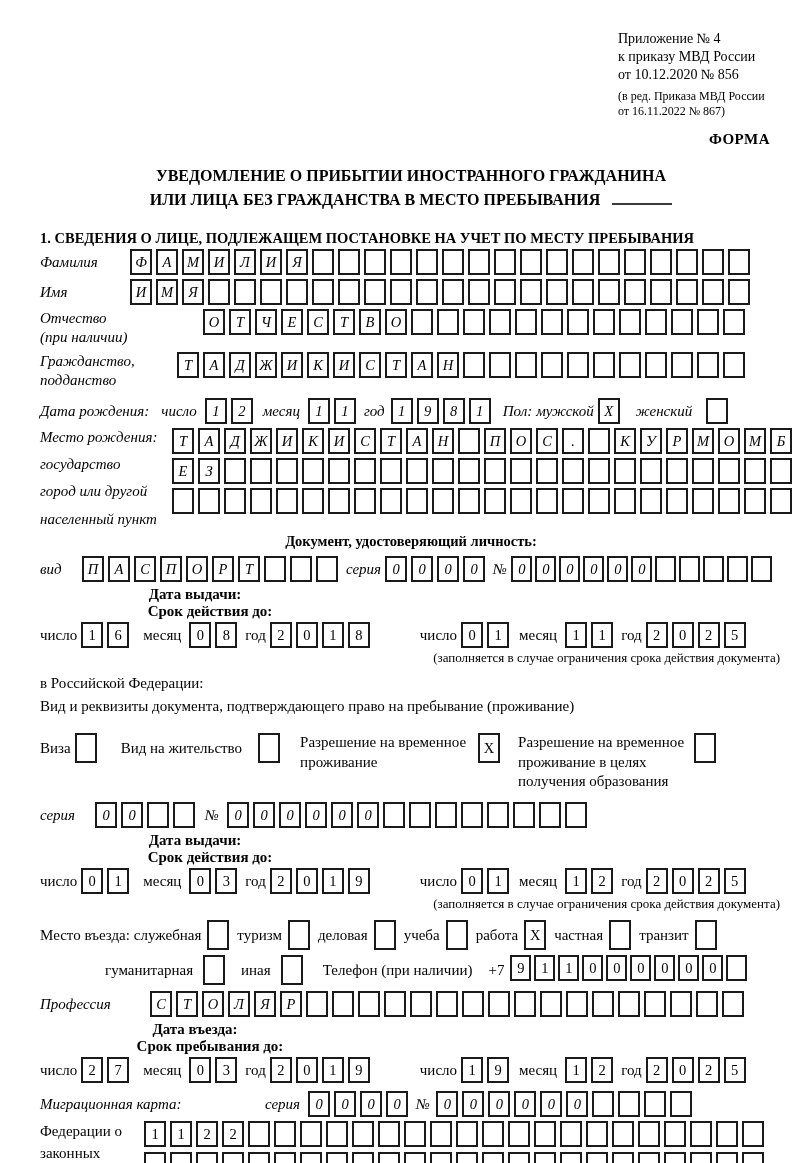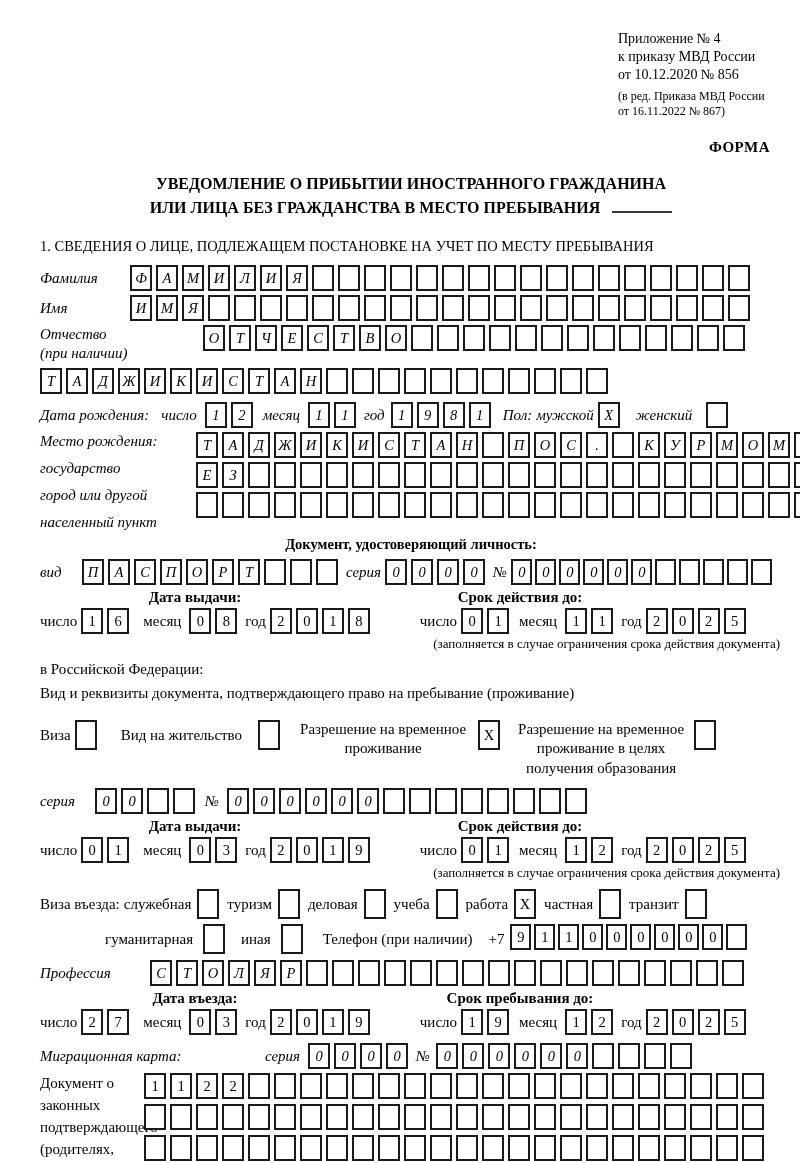--- a/index.html
+++ b/index.html
@@ -5,26 +5,26 @@
   * { margin:0; padding:0; box-sizing:border-box; }
   html,body { background:#fff; }
   body {
     width:800px; height:1163px; overflow:hidden; position:relative;
     color:#000; font-family:"Liberation Serif", serif; font-size:15px;
   }
   .page { padding:30px 18px 10px 40px; }
 
   .appendix { margin-left:578px; font-size:14px; line-height:1.3; }
   .appendix-note { margin-top:4px; font-size:12px; line-height:1.28; }
-  .forma { text-align:right; font-weight:bold; font-size:15px; margin-top:20px; padding-right:12px; letter-spacing:.5px; }
+  .forma { text-align:right; font-weight:bold; font-size:15px; margin-top:12px; padding-right:12px; letter-spacing:.5px; }
 
   .title { text-align:center; font-weight:bold; font-size:16px; line-height:1.5; margin-top:16px; }
   .blank-line { display:inline-block; width:60px; border-bottom:2px solid #3a3a3a; height:.9em; margin-left:12px; }
 
-  .sec1 { font-weight:normal; font-size:14.5px; margin-top:18px; margin-bottom:10px; }
+  .sec1 { font-weight:bold; font-size:14.5px; margin-top:18px; margin-bottom:2px; }
 
   .frow { display:flex; align-items:flex-start; margin-bottom:4px;font-style:italic; }
   .lbl { line-height:26px; white-space:nowrap; }
   .lbl2 { line-height:1.28; }
   .cells { white-space:nowrap; display:inline-block; }
   .cell {
     display:inline-block; width:22px; height:26px; border:2px solid #1a1a1a;
     margin-right:4px; text-align:center; font-size:14.5px; line-height:22px;
     vertical-align:top; background:#fff;
   }
@@ -32,30 +32,30 @@
   .cb .cell { height:30px; line-height:26px; }
 
   .w42{width:42px;flex:none;} .w55{width:55px;flex:none;} .w90{width:90px;flex:none;}
   .w100{width:100px;flex:none;} .w110{width:110px;flex:none;} .w132{width:132px;flex:none;}
   .w137{width:137px;flex:none;} .w163{width:163px;flex:none;} .w225{width:225px;flex:none;}
   .ml4{margin-left:4px;} .ml6{margin-left:6px;} .ml8{margin-left:8px;} .ml10{margin-left:10px;}
   .ml12{margin-left:12px;} .ml14{margin-left:14px;} .ml16{margin-left:16px;} .ml20{margin-left:20px;}
 
   .doc-title { text-align:center; font-weight:bold; font-size:14.5px; margin:4px 0 6px; }
 
-  .dates-head { display:flex; font-weight:bold; margin-top:2px; }
+  .dates-head { display:flex; font-weight:bold; margin-top:2px;flex-direction:column; }
   .dh-left { width:310px; text-align:center; }
   .dh-right { width:340px; text-align:center; }
   .dates-row { display:flex; align-items:flex-start; margin-top:2px; }
   .note-r { text-align:right; font-size:13px; margin:2px 2px 6px 0; }
 
   .intro { line-height:1.55; margin-top:4px; }
 
   .cbx-row { display:flex; align-items:flex-start; margin-top:15px; line-height:1.3; }
-  .opt-center { text-align:center; line-height:1.3;font-family:Liberation Serif, serif; }
+  .opt-center { line-height:1.3;font-family:Liberation Serif, serif; }
 
   .purpose-row { display:flex; align-items:flex-start; margin-top:8px; }
   .purpose-row .lbl { line-height:30px; }
   .final-block { display:flex; margin-top:4px; }
 </style>
 </head>
 <body>
 
 <div class="page">
 
@@ -92,39 +92,43 @@
 
   <div class="frow">
     <div class="lbl2 w163">
       <div>Отчество</div>
       <div>(при наличии)</div>
     </div>
     <div class="cells"><span class="cell">О</span><span class="cell">Т</span><span class="cell">Ч</span><span class="cell">Е</span><span class="cell">С</span><span class="cell">Т</span><span class="cell">В</span><span class="cell">О</span><span class="cell"></span><span class="cell"></span><span class="cell"></span><span class="cell"></span><span class="cell"></span><span class="cell"></span><span class="cell"></span><span class="cell"></span><span class="cell"></span><span class="cell"></span><span class="cell"></span><span class="cell"></span><span class="cell"></span></div>
   </div>
 
   <div class="frow">
+    <div class="lbl2 w137">
+      <div>Гражданство,</div>
+      <div>подданство</div>
+    </div>
     <div class="cells"><span class="cell">Т</span><span class="cell">А</span><span class="cell">Д</span><span class="cell">Ж</span><span class="cell">И</span><span class="cell">К</span><span class="cell">И</span><span class="cell">С</span><span class="cell">Т</span><span class="cell">А</span><span class="cell">Н</span><span class="cell"></span><span class="cell"></span><span class="cell"></span><span class="cell"></span><span class="cell"></span><span class="cell"></span><span class="cell"></span><span class="cell"></span><span class="cell"></span><span class="cell"></span><span class="cell"></span></div>
   </div>
 
   <div class="frow" style="margin-top:8px;">
     <span class="lbl">Дата рождения:</span>
     <span class="lbl ml12">число</span>
     <span class="cells ml8"><span class="cell">1</span><span class="cell">2</span></span>
     <span class="lbl ml6">месяц</span>
     <span class="cells ml8"><span class="cell">1</span><span class="cell">1</span></span>
     <span class="lbl ml4">год</span>
     <span class="cells ml6"><span class="cell">1</span><span class="cell">9</span><span class="cell">8</span><span class="cell">1</span></span>
     <span class="lbl ml8">Пол:</span>
     <span class="lbl ml4">мужской</span>
     <span class="cells ml4"><span class="cell">X</span></span>
     <span class="lbl ml12">женский</span>
     <span class="cells ml14"><span class="cell"></span></span>
   </div>
 
-  <div class="frow" style="margin-top:4px;gap:24px;">
+  <div class="frow" style="margin-top:4px;">
     <div class="lbl2 w132">
       <div>Место рождения:</div>
       <div style="margin-top:8px;">государство</div>
       <div style="margin-top:8px;">город или другой</div>
       <div style="margin-top:8px;">населенный пункт</div>
     </div>
     <div>
       <div class="cells" style="display:block;margin-bottom:4px;"><span class="cell">Т</span><span class="cell">А</span><span class="cell">Д</span><span class="cell">Ж</span><span class="cell">И</span><span class="cell">К</span><span class="cell">И</span><span class="cell">С</span><span class="cell">Т</span><span class="cell">А</span><span class="cell">Н</span><span class="cell"></span><span class="cell">П</span><span class="cell">О</span><span class="cell">С</span><span class="cell">.</span><span class="cell"></span><span class="cell">К</span><span class="cell">У</span><span class="cell">Р</span><span class="cell">М</span><span class="cell">О</span><span class="cell">М</span><span class="cell">Б</span></div>
       <div class="cells" style="display:block;margin-bottom:4px;"><span class="cell">Е</span><span class="cell">З</span><span class="cell"></span><span class="cell"></span><span class="cell"></span><span class="cell"></span><span class="cell"></span><span class="cell"></span><span class="cell"></span><span class="cell"></span><span class="cell"></span><span class="cell"></span><span class="cell"></span><span class="cell"></span><span class="cell"></span><span class="cell"></span><span class="cell"></span><span class="cell"></span><span class="cell"></span><span class="cell"></span><span class="cell"></span><span class="cell"></span><span class="cell"></span><span class="cell"></span></div>
       <div class="cells" style="display:block;"><span class="cell"></span><span class="cell"></span><span class="cell"></span><span class="cell"></span><span class="cell"></span><span class="cell"></span><span class="cell"></span><span class="cell"></span><span class="cell"></span><span class="cell"></span><span class="cell"></span><span class="cell"></span><span class="cell"></span><span class="cell"></span><span class="cell"></span><span class="cell"></span><span class="cell"></span><span class="cell"></span><span class="cell"></span><span class="cell"></span><span class="cell"></span><span class="cell"></span><span class="cell"></span><span class="cell"></span></div>
@@ -206,21 +210,21 @@
     <span class="lbl" style="margin-left:46px">число</span>
     <span class="cells ml4"><span class="cell">0</span><span class="cell">1</span></span>
     <span class="lbl ml6">месяц</span>
     <span class="cells ml8"><span class="cell">1</span><span class="cell">2</span></span>
     <span class="lbl ml4">год</span>
     <span class="cells ml4"><span class="cell">2</span><span class="cell">0</span><span class="cell">2</span><span class="cell">5</span></span>
   </div>
   <div class="note-r">(заполняется в случае ограничения срока действия документа)</div>
 
   <div class="purpose-row">
-    <span class="lbl">Виза въезда:</span>
+    <span class="lbl">Место въезда:</span>
     <span class="lbl ml4">служебная</span>
     <span class="cells cb ml6"><span class="cell"></span></span>
     <span class="lbl ml4">туризм</span>
     <span class="cells cb ml6"><span class="cell"></span></span>
     <span class="lbl ml4">деловая</span>
     <span class="cells cb ml6"><span class="cell"></span></span>
     <span class="lbl ml4">учеба</span>
     <span class="cells cb ml6"><span class="cell"></span></span>
     <span class="lbl ml4">работа</span>
     <span class="cells cb ml6"><span class="cell">X</span></span>
@@ -267,21 +271,21 @@
   <div class="frow" style="margin-top:8px;">
     <span class="lbl w225">Миграционная карта:</span>
     <span class="lbl">серия</span>
     <span class="cells ml8"><span class="cell">0</span><span class="cell">0</span><span class="cell">0</span><span class="cell">0</span></span>
     <span class="lbl ml4">№</span>
     <span class="cells ml6"><span class="cell">0</span><span class="cell">0</span><span class="cell">0</span><span class="cell">0</span><span class="cell">0</span><span class="cell">0</span><span class="cell"></span><span class="cell"></span><span class="cell"></span><span class="cell"></span></span>
   </div>
 
   <div class="final-block">
     <div class="lbl2 w100" style="line-height:1.45;">
-      <div>Документ о</div>
+      <div>Федерации о</div>
       <div>законных</div>
       <div>подтверждающего</div>
       <div>(родителях,</div>
       <div>усыновителях,</div>
 
     </div>
     <div style="margin-left:4px;">
       <div class="cells" style="display:block;margin-bottom:5px;"><span class="cell">1</span><span class="cell">1</span><span class="cell">2</span><span class="cell">2</span><span class="cell"></span><span class="cell"></span><span class="cell"></span><span class="cell"></span><span class="cell"></span><span class="cell"></span><span class="cell"></span><span class="cell"></span><span class="cell"></span><span class="cell"></span><span class="cell"></span><span class="cell"></span><span class="cell"></span><span class="cell"></span><span class="cell"></span><span class="cell"></span><span class="cell"></span><span class="cell"></span><span class="cell"></span><span class="cell"></span></div>
       <div class="cells" style="display:block;margin-bottom:5px;"><span class="cell"></span><span class="cell"></span><span class="cell"></span><span class="cell"></span><span class="cell"></span><span class="cell"></span><span class="cell"></span><span class="cell"></span><span class="cell"></span><span class="cell"></span><span class="cell"></span><span class="cell"></span><span class="cell"></span><span class="cell"></span><span class="cell"></span><span class="cell"></span><span class="cell"></span><span class="cell"></span><span class="cell"></span><span class="cell"></span><span class="cell"></span><span class="cell"></span><span class="cell"></span><span class="cell"></span></div>
       <div class="cells" style="display:block;"><span class="cell"></span><span class="cell"></span><span class="cell"></span><span class="cell"></span><span class="cell"></span><span class="cell"></span><span class="cell"></span><span class="cell"></span><span class="cell"></span><span class="cell"></span><span class="cell"></span><span class="cell"></span><span class="cell"></span><span class="cell"></span><span class="cell"></span><span class="cell"></span><span class="cell"></span><span class="cell"></span><span class="cell"></span><span class="cell"></span><span class="cell"></span><span class="cell"></span><span class="cell"></span><span class="cell"></span></div>

